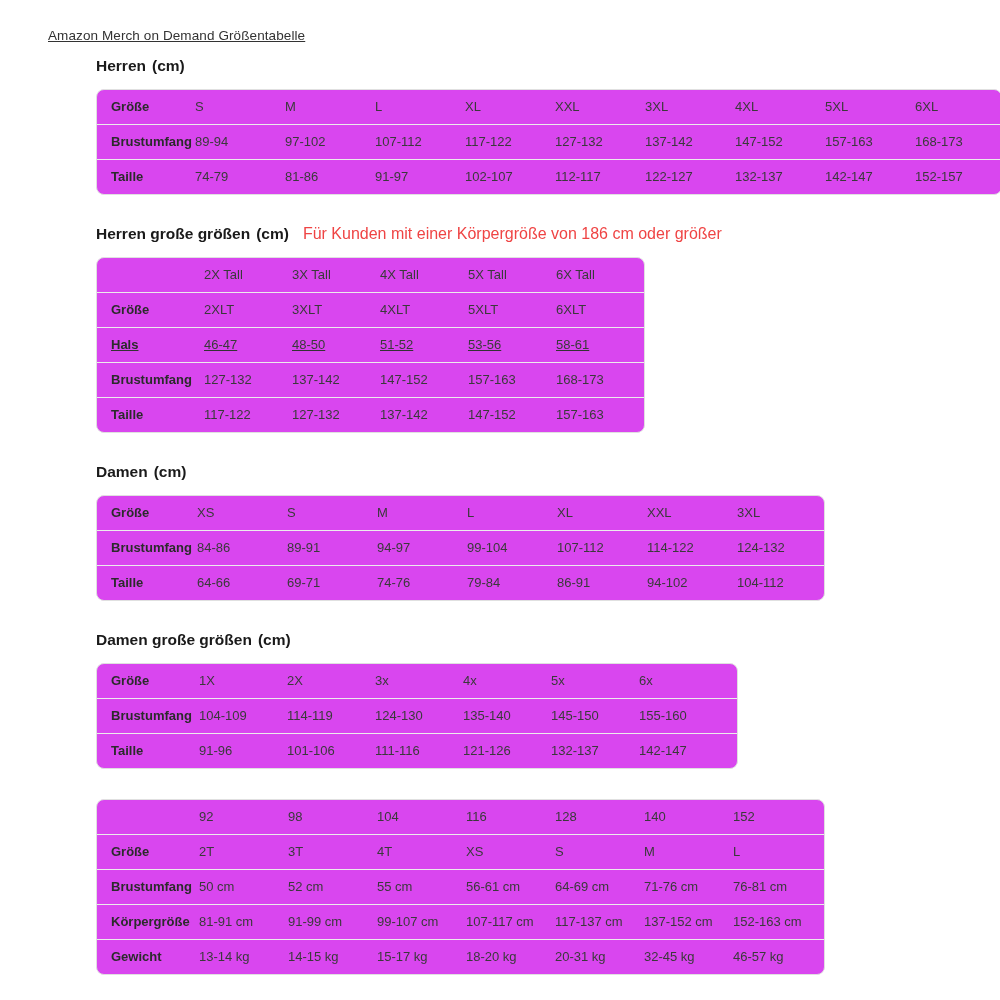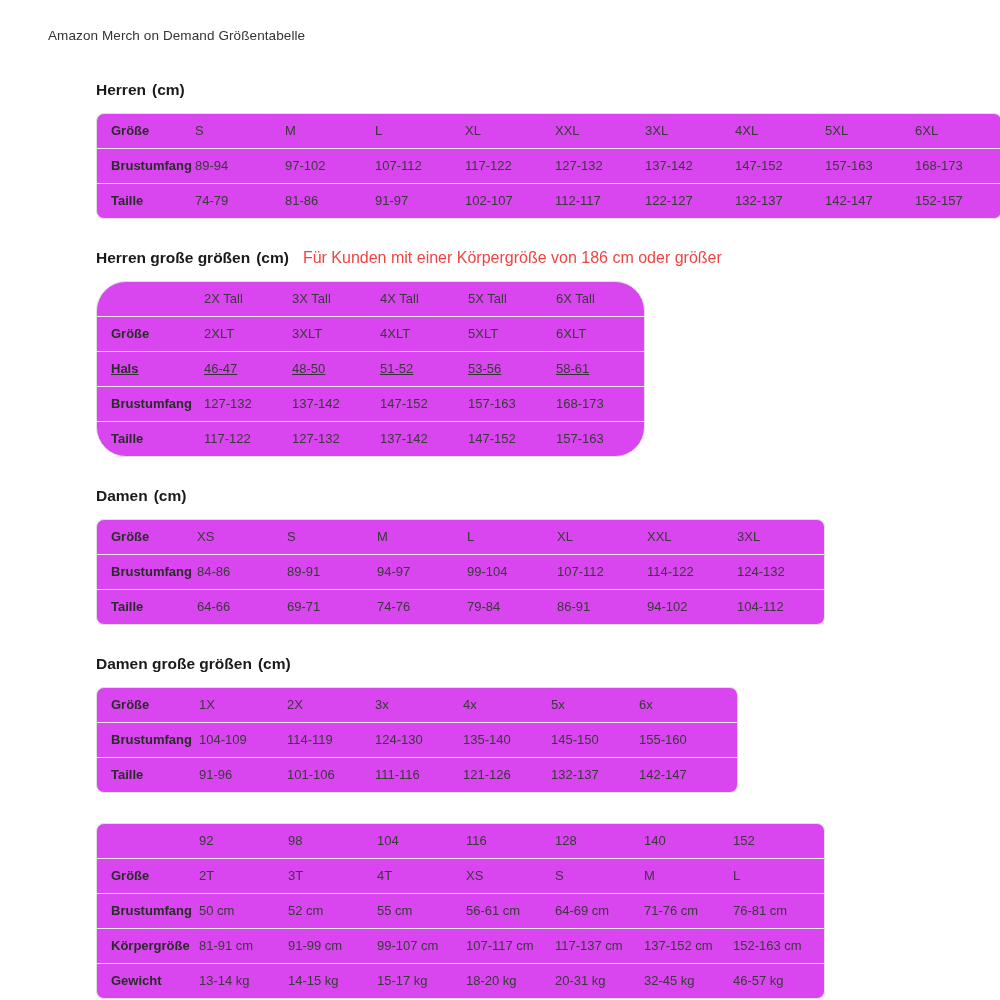--- a/index.html
+++ b/index.html
@@ -3,22 +3,23 @@
 <meta charset="utf-8">
 <style>
   html,body{margin:0;padding:0;background:#ffffff;}
   body{
     width:1000px;height:1000px;overflow:hidden;
     font-family:"Liberation Sans","DejaVu Sans",sans-serif;
     color:#333333;box-sizing:border-box;
     padding:28px 48px 0 48px;
   }
   .page-title{
-    font-size:13.5px;color:#333333;margin:0 0 38px 0;font-weight:400;
+    font-size:13.5px;color:#333333;margin:0 0 14px 0;font-weight:400;
     letter-spacing:.1px;
+    text-decoration:underline;
   }
   section{margin:0 0 30px 0;padding-left:48px;}
   .sec-heading{
     margin:0 0 14px 0;font-size:15.5px;color:#1a1a1a;font-weight:400;
     display:flex;align-items:baseline;gap:6px;
   }
   .sec-heading .hd-bold{font-weight:700;}
   .sec-heading .hd-unit{font-weight:700;}
   .sec-heading .hd-note{font-size:16px;color:#ef4444;margin-left:8px;}
   .tbl{
@@ -87,21 +88,21 @@
             <div class="cell">152-157</div>
           </div>
         </div>
       </section>
       <section>
         <h2 class="sec-heading">
           <span class="hd-bold">Herren große größen</span>
           <span class="hd-unit">(cm)</span>
           <span class="hd-note">Für Kunden mit einer Körpergröße von 186 cm oder größer</span>
         </h2>
-        <div class="tbl" style="width: 547px; border-radius: 30px;">
+        <div class="tbl" style="width: 547px;">
           <div class="trow" style="grid-template-columns: 107px repeat(5, 88px);">
             <div class="cell lbl"></div>
             <div class="cell">2X Tall</div>
             <div class="cell">3X Tall</div>
             <div class="cell">4X Tall</div>
             <div class="cell">5X Tall</div>
             <div class="cell">6X Tall</div>
           </div>
           <div class="trow" style="grid-template-columns: 107px repeat(5, 88px);">
             <div class="cell lbl">Größe</div>

